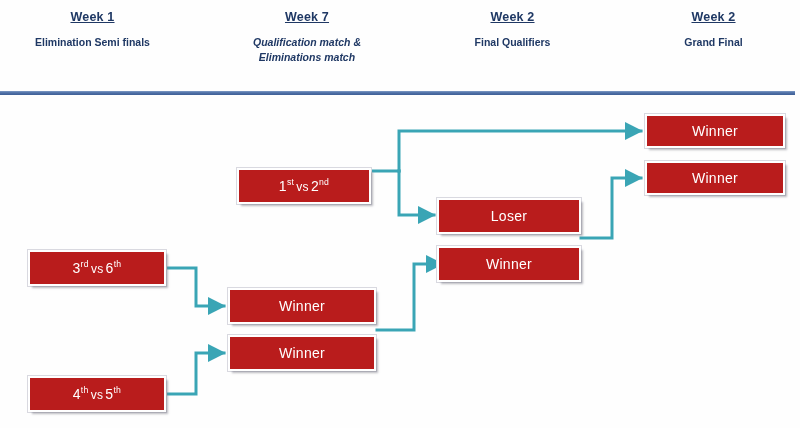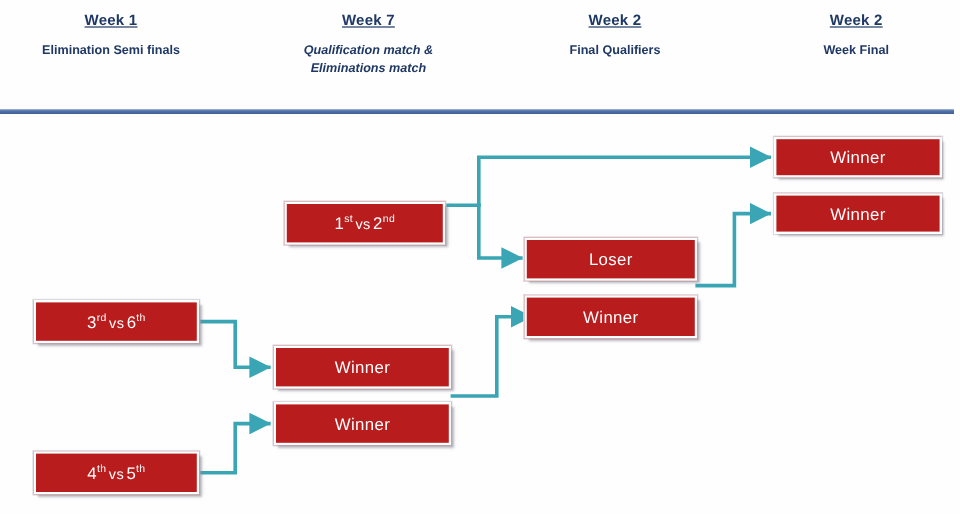--- a/index.html
+++ b/index.html
@@ -112,21 +112,21 @@
 Eliminations match</span>
     </div>
 
     <div class="col-head" style="left:430px; top:10px; width:165px;">
       <span class="wk">Week 2</span>
       <span class="sub">Final Qualifiers</span>
     </div>
 
     <div class="col-head" style="left:632px; top:10px; width:163px;">
       <span class="wk">Week 2</span>
-      <span class="sub">Week Final</span>
+      <span class="sub">Grand Final</span>
     </div>
   </div>
 
   <div id="header-rule"></div>
 
   <svg id="wires" viewBox="0 0 800 428" width="800" height="428">
     <defs>
       <marker id="arw" viewBox="0 0 10 10" refX="9" refY="5" markerWidth="6" markerHeight="6" orient="auto-start-reverse">
         <path d="M 0 0 L 10 5 L 0 10 z" fill="#3aa5b5"></path>
       </marker>

